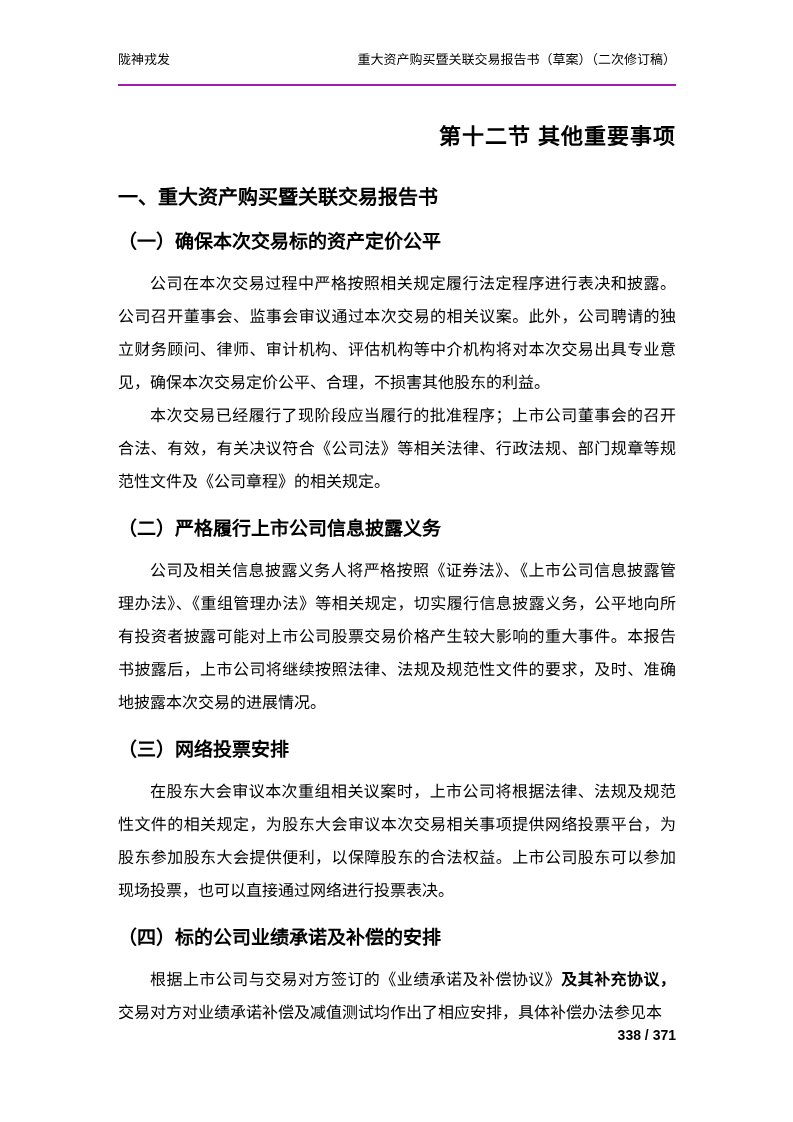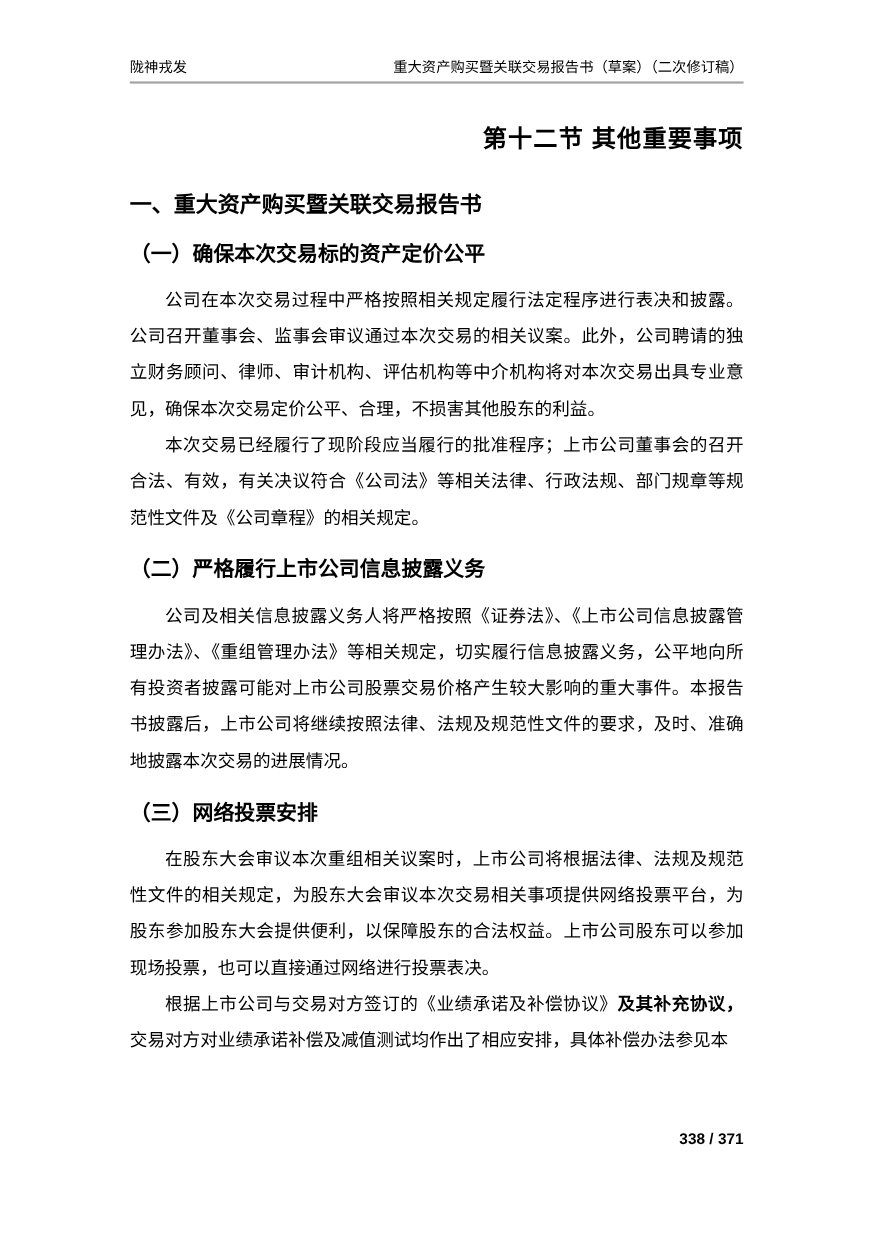--- a/index.html
+++ b/index.html
@@ -16,25 +16,25 @@
     box-sizing: border-box;
     background: #ffffff;
     color: #000000;
     padding: 52px 117px 0 118px;
     overflow: hidden;
   }
   .page-header {
     display: flex;
     justify-content: space-between;
     align-items: flex-end;
-    font-family: Liberation Serif, serif;
+    font-family: Liberation Mono, monospace;
     font-size: 13px;
     line-height: 18px;
-    border-bottom: 2px solid #a3a3a3;
-    padding-bottom: 4px;
+    border-bottom: 2px solid #a21caf;
+    padding-bottom: 14px;
   }
   .chapter-title {
     font-family: "Liberation Sans", "DejaVu Sans", sans-serif;
     font-weight: bold;
     font-size: 22px;
     line-height: 30px;
     text-align: right;
     margin: 36px 0 0 0;
     letter-spacing: 1px;
   }
@@ -90,17 +90,18 @@
   <h3 class="subsection-heading">（一）确保本次交易标的资产定价公平</h3>
   <p class="body-para">公司在本次交易过程中严格按照相关规定履行法定程序进行表决和披露。公司召开董事会、监事会审议通过本次交易的相关议案。此外，公司聘请的独立财务顾问、律师、审计机构、评估机构等中介机构将对本次交易出具专业意见，确保本次交易定价公平、合理，不损害其他股东的利益。</p>
   <p class="body-para">本次交易已经履行了现阶段应当履行的批准程序；上市公司董事会的召开合法、有效，有关决议符合《公司法》等相关法律、行政法规、部门规章等规范性文件及《公司章程》的相关规定。</p>
 
   <h3 class="subsection-heading">（二）严格履行上市公司信息披露义务</h3>
   <p class="body-para">公司及相关信息披露义务人将严格按照《证券法》、《上市公司信息披露管理办法》、《重组管理办法》等相关规定，切实履行信息披露义务，公平地向所有投资者披露可能对上市公司股票交易价格产生较大影响的重大事件。本报告书披露后，上市公司将继续按照法律、法规及规范性文件的要求，及时、准确地披露本次交易的进展情况。</p>
 
   <h3 class="subsection-heading">（三）网络投票安排</h3>
   <p class="body-para">在股东大会审议本次重组相关议案时，上市公司将根据法律、法规及规范性文件的相关规定，为股东大会审议本次交易相关事项提供网络投票平台，为股东参加股东大会提供便利，以保障股东的合法权益。上市公司股东可以参加现场投票，也可以直接通过网络进行投票表决。</p>
 
+  <h3 class="subsection-heading">（四）标的公司业绩承诺及补偿的安排</h3>
   <p class="body-para"><span>根据上市公司与交易对方签订的《业绩承诺及补偿协议》</span><span class="bold-run">及其补充协议，</span><span>交易对方对业绩承诺补偿及减值测试均作出了相应安排，具体补偿办法参见本</span></p>
 
   <div class="page-footer">338 / 371</div>
 
 </div>
 
 </body></html>

